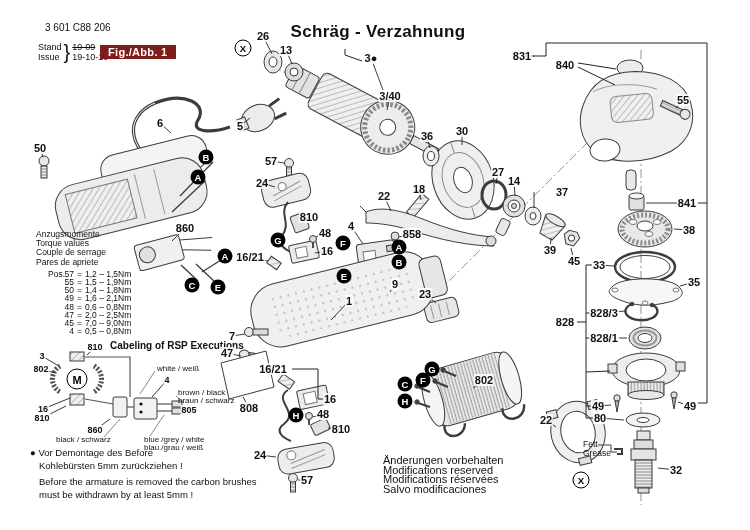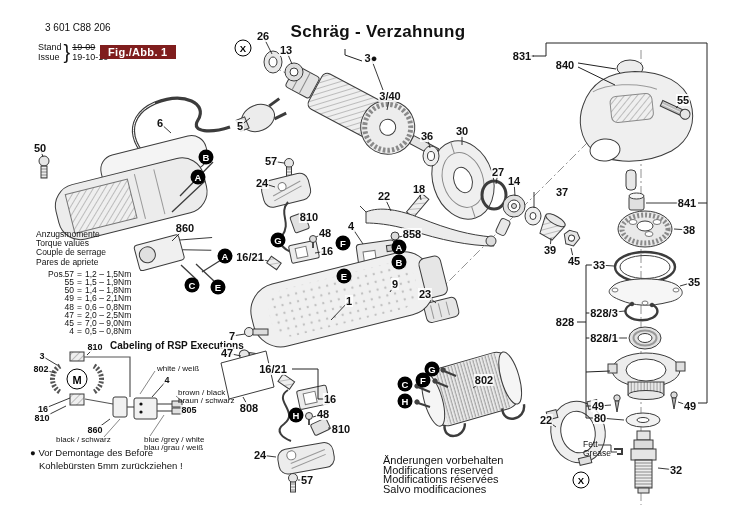--- a/index.html
+++ b/index.html
@@ -544,20 +544,24 @@
       <div class="tline">blau /grau / weiß</div>
     </div>
   <div class="wlabel" style="left:56px;top:436px;">
       <div class="tline">black / schwarz</div>
     </div>
 
   <div class="note warn">
     <div class="blk1">
         <div class="tline">● Vor Demontage des Before</div>
         <div class="tline">Kohlebürsten 5mm zurückziehen !</div>
+      </div>
+    <div class="blk2">
+        <div class="tline">Before the armature is removed the carbon brushes</div>
+        <div class="tline">must be withdrawn by at least 5mm !</div>
       </div>
   </div>
   <div class="note rev">
       <div class="tline">Änderungen vorbehalten</div>
       <div class="tline">Modifications reserved</div>
       <div class="tline">Modifications réservées</div>
       <div class="tline">Salvo modificaciones</div>
     </div>
   <div class="note grease">
       <div class="tline">Fett</div>

